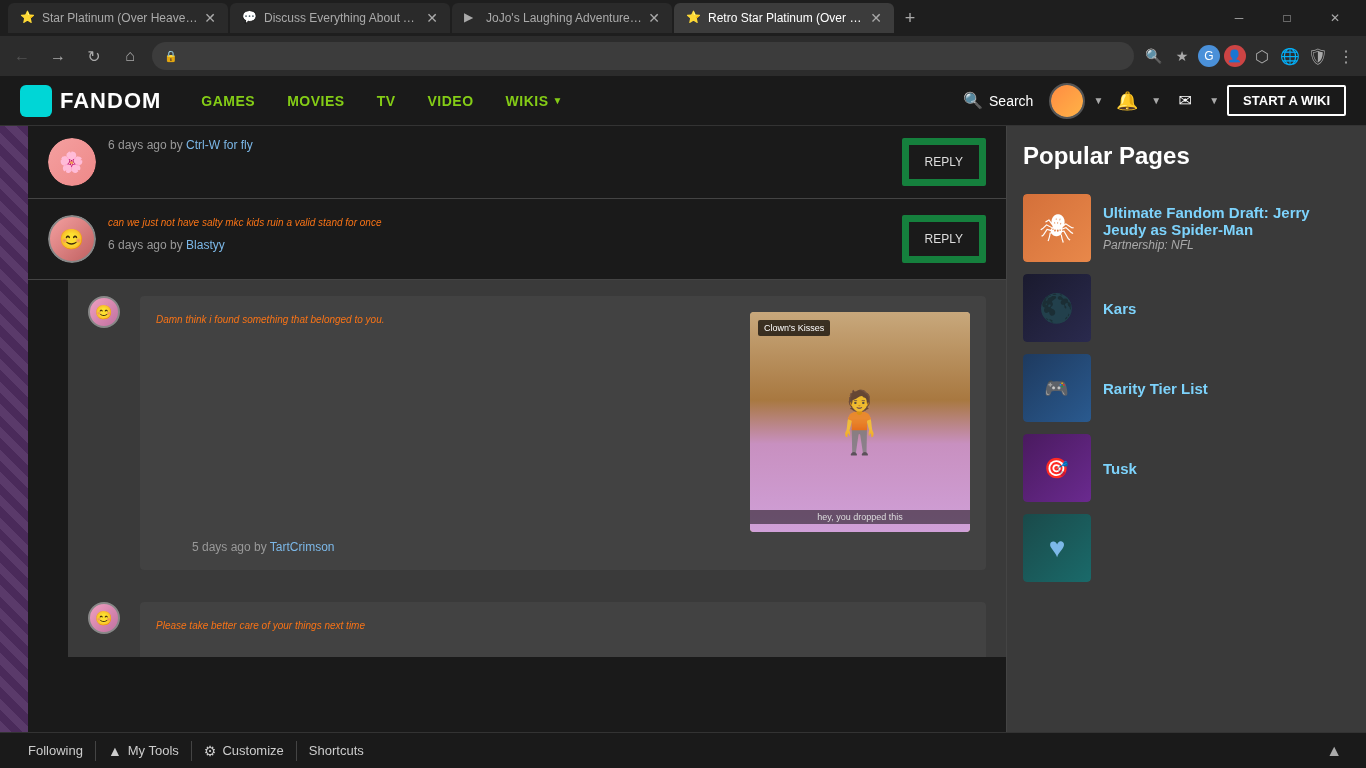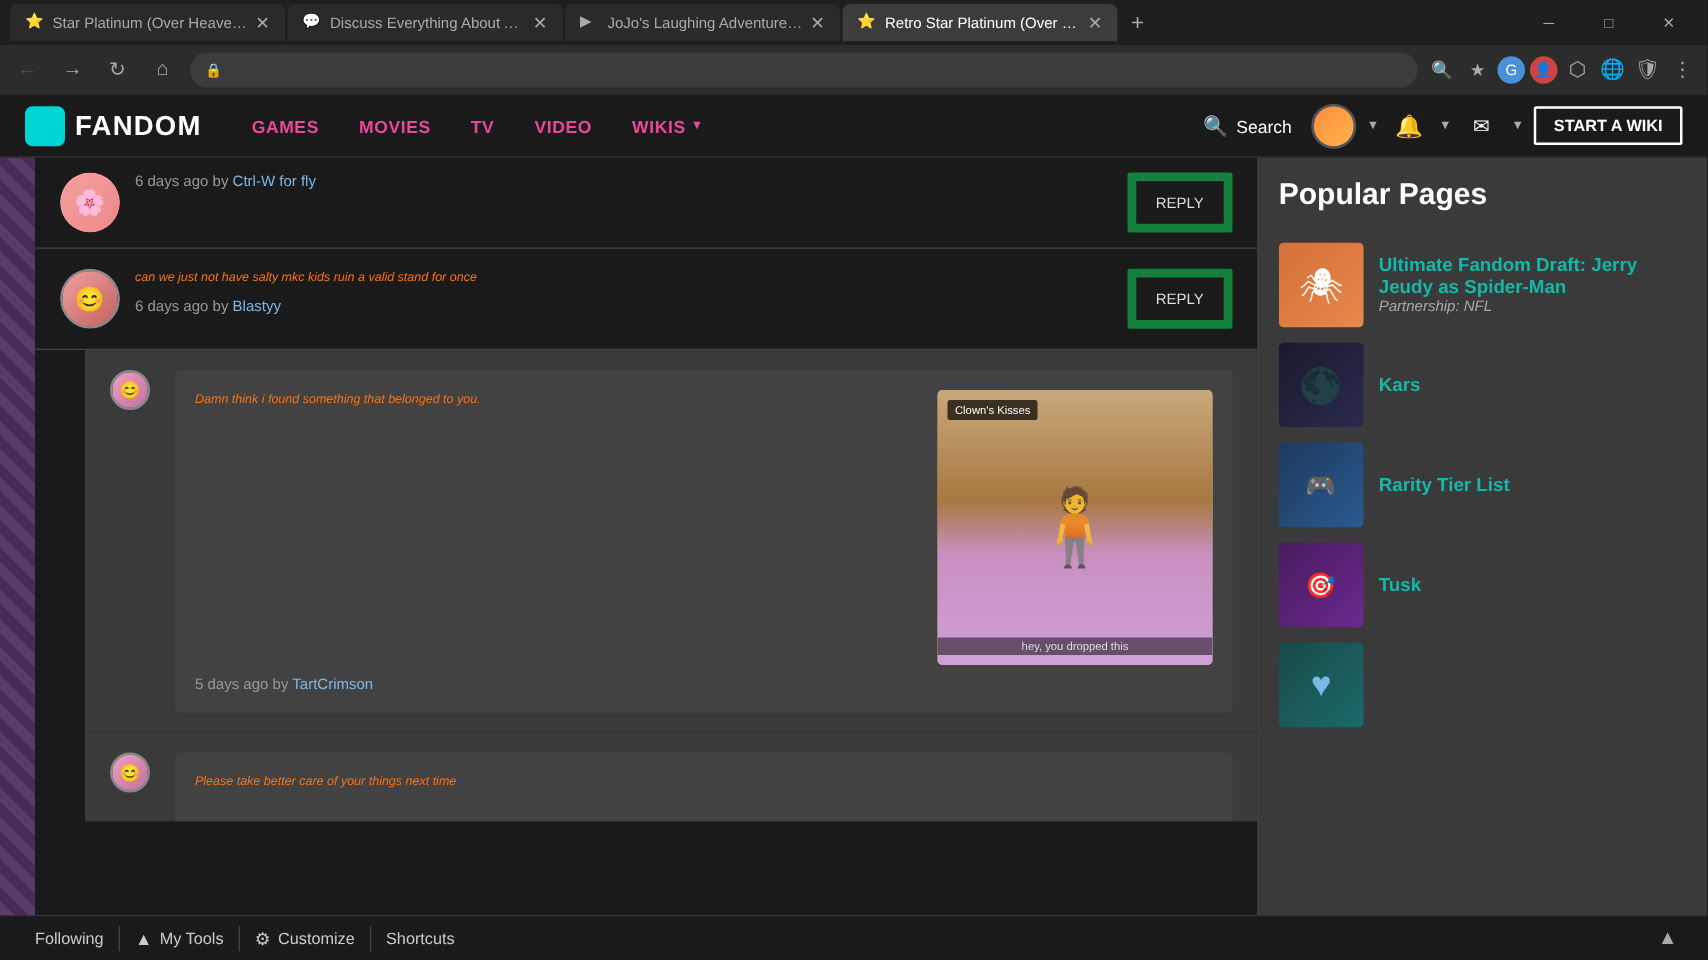--- a/index.html
+++ b/index.html
@@ -23,21 +23,21 @@
     .address-text { flex: 1; }
     .toolbar-icons { display: flex; align-items: center; gap: 4px; }
     .toolbar-icon { width: 24px; height: 24px; display: flex; align-items: center; justify-content: center; color: #aaa; font-size: 14px; cursor: pointer; border-radius: 50%; }
 
     
     .fandom-nav { background: #1a1a1a; height: 50px; display: flex; align-items: center; padding: 0 20px; gap: 0; border-bottom: 1px solid #333; }
     .fandom-logo { display: flex; align-items: center; gap: 8px; margin-right: 24px; }
     .fandom-logo-icon { width: 32px; height: 32px; background: #00d6d6; border-radius: 6px; display: flex; align-items: center; justify-content: center; font-weight: bold; font-size: 12px; color: #000; }
     .fandom-logo-text { font-size: 22px; font-weight: bold; color: #fff; letter-spacing: 1px; }
     .nav-links { display: flex; gap: 0; }
-    .nav-link { color: #ec4899; text-decoration: none; font-size: 14px; font-weight: 600; padding: 0 16px; height: 50px; display: flex; align-items: center; cursor: pointer; text-transform: uppercase; letter-spacing: 0.5px; }
+    .nav-link { color: #84cc16; text-decoration: none; font-size: 14px; font-weight: 600; padding: 0 16px; height: 50px; display: flex; align-items: center; cursor: pointer; text-transform: uppercase; letter-spacing: 0.5px; }
     .nav-link.dropdown { gap: 4px; }
     .nav-right { margin-left: auto; display: flex; align-items: center; gap: 8px; }
     .search-btn { display: flex; align-items: center; gap: 6px; color: #fff; cursor: pointer; padding: 0 8px; height: 36px; font-size: 14px; }
     .search-icon { font-size: 16px; }
     .avatar-btn { width: 36px; height: 36px; border-radius: 50%; background: #666; overflow: hidden; cursor: pointer; border: 2px solid #555; }
     .avatar-img { width: 100%; height: 100%; background: linear-gradient(135deg, #ff8c42, #ffb347); border-radius: 50%; }
     .dropdown-arrow { color: #aaa; font-size: 10px; cursor: pointer; }
     .bell-btn { width: 32px; height: 32px; display: flex; align-items: center; justify-content: center; color: #fff; font-size: 18px; cursor: pointer; }
     .mail-btn { width: 32px; height: 32px; display: flex; align-items: center; justify-content: center; color: #fff; font-size: 16px; cursor: pointer; }
     .start-wiki-btn { background: transparent; border: 2px solid #fff; color: #fff; padding: 6px 14px; font-size: 13px; font-weight: bold; cursor: pointer; border-radius: 2px; white-space: nowrap; }
@@ -61,21 +61,21 @@
     .popular-pages-title { font-size: 24px; font-weight: bold; color: #fff; margin-bottom: 16px; padding-bottom: 8px; }
     .popular-page-item { display: flex; gap: 12px; align-items: center; margin-bottom: 12px; cursor: pointer; }
     .popular-page-thumb { width: 68px; height: 68px; border-radius: 4px; flex-shrink: 0; overflow: hidden; }
     .thumb-placeholder { width: 68px; height: 68px; background: #555; border-radius: 4px; }
     .thumb-orange { background: linear-gradient(135deg, #d4703a, #e8884a); }
     .thumb-dark { background: linear-gradient(135deg, #1a1a2e, #2a2a4e); }
     .thumb-blue { background: linear-gradient(135deg, #1e3a5f, #2a5a8f); }
     .thumb-purple { background: linear-gradient(135deg, #4a1a5f, #6a2a8f); }
     .thumb-teal { background: linear-gradient(135deg, #1a4a4a, #1a6a6a); display: flex; align-items: center; justify-content: center; }
     .popular-page-info { flex: 1; }
-    .popular-page-name { font-size: 15px; color: #14b8a6; font-weight: 600; }
+    .popular-page-name { font-size: 15px; color: #7dd3fc; font-weight: 600; }
     .popular-page-sub { font-size: 12px; color: #aaa; font-style: italic; }
 
     
     .bottom-toolbar { background: #1a1a1a; height: 36px; display: flex; align-items: center; padding: 0 16px; gap: 0; border-top: 1px solid #333; position: fixed; bottom: 0; width: 1366px; }
     .bottom-btn { color: #ccc; font-size: 13px; padding: 0 12px; height: 36px; display: flex; align-items: center; gap: 6px; cursor: pointer; }
     .bottom-separator { width: 1px; background: #444; height: 20px; }
     .bottom-right { margin-left: auto; display: flex; align-items: center; }
     .collapse-btn { color: #aaa; font-size: 16px; cursor: pointer; padding: 0 8px; }
 
     
@@ -228,21 +228,21 @@
             <div class="comment-with-image">
               <p class="comment-text" style="flex:1;">Damn think i found something that belonged to you.</p>
 
               <div class="giorno-image">
                 <div style="position:absolute;top:0;left:0;right:0;bottom:0;background:linear-gradient(180deg, #c8a87c 0%, #a87840 40%, #c890c0 60%, #d0a0d8 100%);"></div>
                 <div style="position:absolute;top:8px;left:8px;background:rgba(0,0,0,0.7);color:#fff;font-size:9px;padding:3px 6px;border-radius:2px;z-index:1;">Clown's Kisses</div>
                 <div style="position:absolute;bottom:8px;left:0;right:0;text-align:center;background:rgba(0,0,0,0.5);color:#ddd;font-size:9px;padding:2px;z-index:1;">hey, you dropped this</div>
                 <div style="font-size:60px;position:absolute;top:50%;left:50%;transform:translate(-50%,-50%);z-index:0;opacity:0.8;">🧍</div>
               </div>
             </div>
-            <div class="comment-meta" style="margin-top:8px;">
+            <div class="comment-meta" style="margin-top:8px;margin-left:36px;">
               <span>5 days ago</span>
               <span> by </span>
               <span class="username">TartCrimson</span>
             </div>
           </div>
         </div>
       </div>
 
       <div class="nested-comment" style="padding-bottom:0;">
         <div style="width:40px;flex-shrink:0;">

